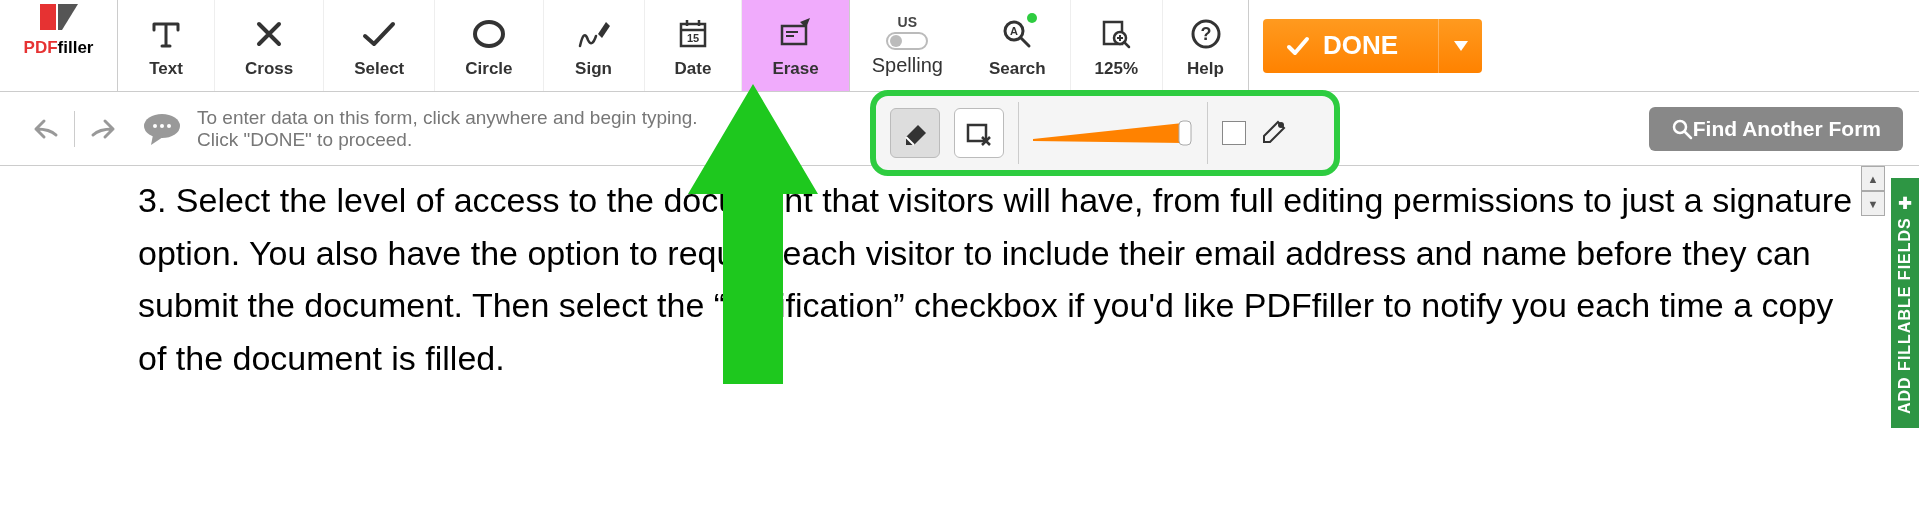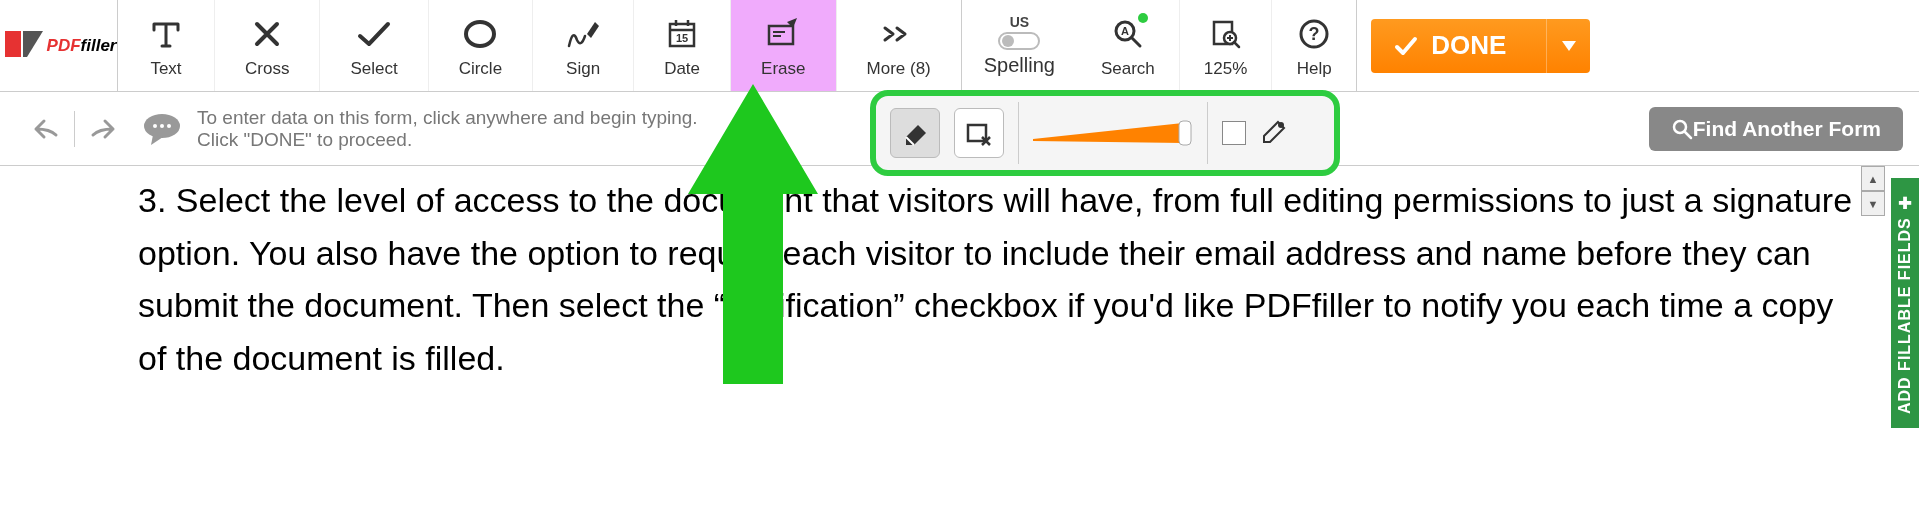--- a/index.html
+++ b/index.html
@@ -1,26 +1,26 @@
 <!DOCTYPE html>
 <html><head>
 <meta charset="utf-8">
 <style>
 * { box-sizing: border-box; margin: 0; padding: 0; }
 body { font-family: Arial, Helvetica, sans-serif; background: #fff; width: 1919px; height: 519px; overflow: hidden; position: relative; }
 .toolbar-main { display: flex; align-items: stretch; height: 92px; border-bottom: 1px solid #ccc; }
-.logo-area { width: 118px; display: flex; flex-direction: row; align-items: center; justify-content: center; border-right: 1px solid #ccc; font-style: italic; }
+.logo-area { width: 118px; display: flex; flex-direction: column; align-items: center; border-right: 1px solid #ccc; }
 .logo-icon { width: 46px; height: 34px; margin-bottom: 4px; }
 .logo-text { font-size: 17px; font-weight: bold; }
 .logo-text .red { color: #e63232; }
 .tool-btn { display: flex; flex-direction: column; align-items: center; justify-content: center; padding: 0 30px; cursor: pointer; color: #333; border-right: 1px solid #eee; }
 .tool-btn:last-child { border-right: none; }
 .tool-btn.active { background: #f0abfc; }
 .tool-btn .icon-wrap { height: 42px; display: flex; align-items: center; justify-content: center; }
-.tool-btn .lbl { font-size: 17px; font-weight: normal; margin-top: 4px; color: #333; white-space: nowrap; }
+.tool-btn .lbl { font-size: 17px; font-weight: bold; margin-top: 4px; color: #333; white-space: nowrap; }
 .tools-left { display: flex; border-right: 1px solid #ccc; }
 .tools-right { display: flex; border-right: 1px solid #ccc; margin-left: 0; }
 .tool-btn.small { padding: 0 24px; }
 .green-dot { width: 10px; height: 10px; background: #2ecc40; border-radius: 50%; position: absolute; top: 0; right: -2px; }
 .icon-pos { position: relative; }
 .done-area { display: flex; align-items: center; padding: 0 18px 0 14px; }
 .done-btn { background: linear-gradient(#ff9a1f, #ff8200); color: white; border: none; height: 54px; display: flex; align-items: center; font-size: 26px; font-weight: bold; cursor: pointer; border-radius: 4px; gap: 12px; }
 .done-main { padding: 0 28px 0 22px; display: flex; align-items: center; }
 .done-drop { width: 44px; border-left: 1px solid rgba(255,255,255,0.3); display: flex; align-items: center; justify-content: center; height: 100%; }
 .done-check { margin-right: 12px; }
@@ -118,28 +118,20 @@
     <div class="tool-btn active">
       <div class="icon-wrap">
           <svg width="40" height="36" viewBox="0 0 40 36">
             <rect x="6" y="10" width="24" height="18" stroke="#333" stroke-width="2.5" fill="none"></rect>
             <path d="M10 16 H22 M10 20 H18" stroke="#333" stroke-width="2"></path>
             <path d="M24 6 L34 2 L30 12 Z" fill="#333"></path>
           </svg>
         </div>
       <div class="lbl">Erase</div>
     </div>
-    <div class="tool-btn">
-      <div class="icon-wrap">
-          <svg width="36" height="20" viewBox="0 0 36 20">
-            <path d="M4 4 L12 10 L4 16 M16 4 L24 10 L16 16" stroke="#333" stroke-width="3" fill="none" stroke-linecap="round" stroke-linejoin="round"></path>
-          </svg>
-        </div>
-      <div class="lbl">More (8)</div>
-    </div>
   </div>
 
   <div class="tools-right">
     <div class="spell-area">
       <div class="us-lbl">US</div>
       <div class="us-toggle"></div>
       <div class="lbl">Spelling</div>
     </div>
     <div class="tool-btn small">
       <div class="icon-wrap icon-pos">

